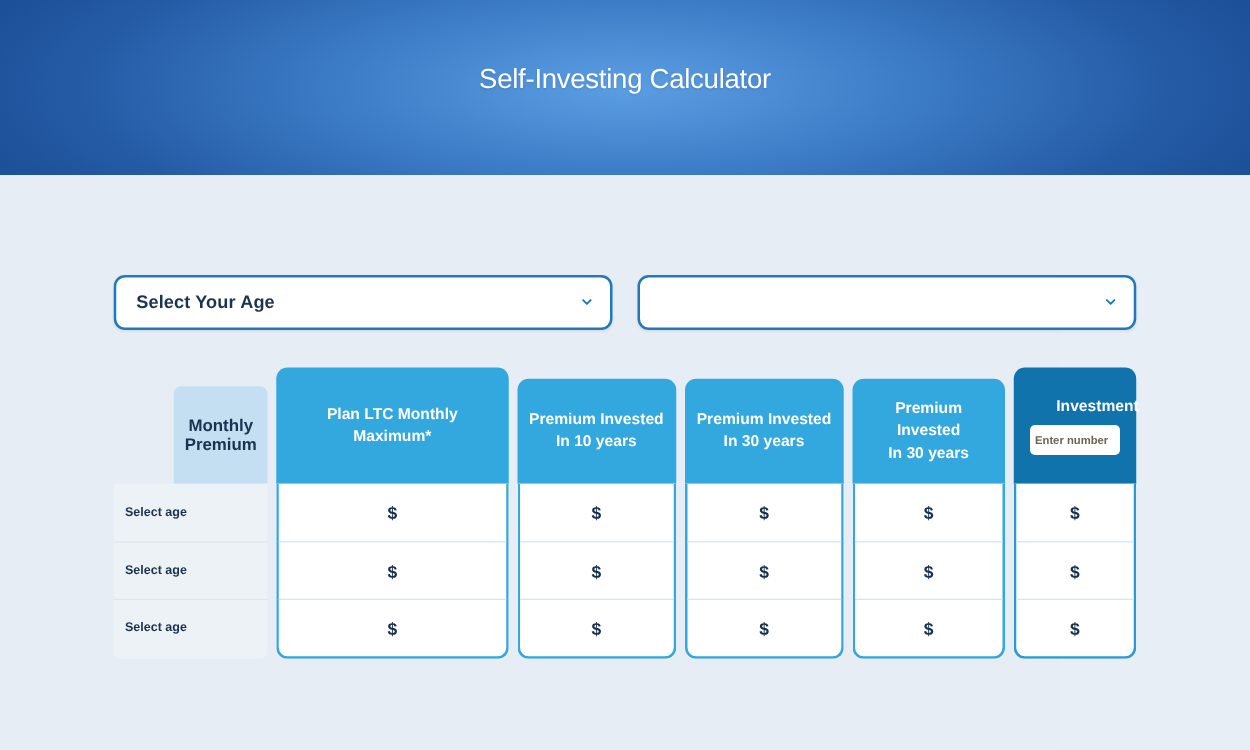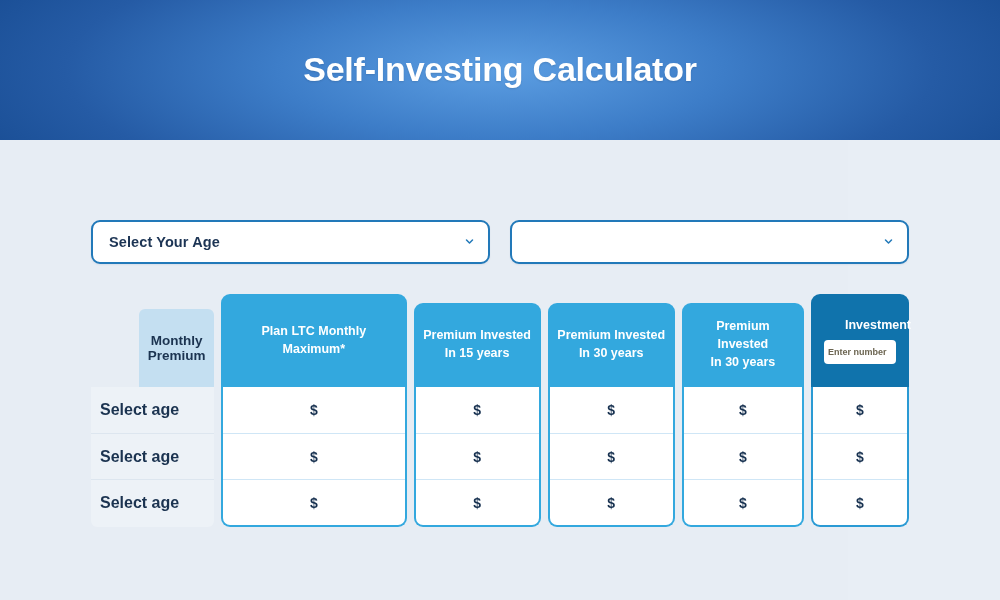--- a/index.html
+++ b/index.html
@@ -24,22 +24,22 @@
       radial-gradient(ellipse 70% 150% at 50% 50%, #5c9ee2 0%, #3d7dc8 32%, #255ba5 62%, #164a90 88%, #10417f 100%);
     overflow: hidden;
   }
   .banner-title {
     position: absolute;
     left: 0;
     right: 0;
     top: 50px;
     text-align: center;
     color: #ffffff;
-    font-size: 34px;
-    font-weight: bold;
+    font-size: 22px;
+    font-weight: normal;
     letter-spacing: -0.2px;
     text-shadow: 0 1px 2px rgba(0,0,0,0.12);
   }
 
   
   .page {
     position: relative;
     width: 848px;
     height: 460px;
     background: #e7edf4;
@@ -120,21 +120,21 @@
     background: #edf2f7;
     border-radius: 0 0 6px 6px;
     padding-bottom: 2px;
   }
   .col-label .cell {
     height: 46px;
     display: flex;
     align-items: center;
     padding-left: 9px;
     color: #1b3350;
-    font-size: 16px;
+    font-size: 10px;
     font-weight: bold;
     box-sizing: border-box;
   }
   .col-label .cell + .cell { border-top: 1px solid #dde6ef; }
 
   
   .col-data { margin-left: 7px; }
   .col-data .hdr {
     background: #33a8de;
     border-radius: 9px 9px 0 0;
@@ -253,21 +253,21 @@
         <div class="cell">$</div>
         <div class="cell">$</div>
         <div class="cell">$</div>
       </div>
     </div>
 
     <div class="col col-data c-p10">
       <div class="hdr">
         <span>
           <span>Premium Invested</span><br>
-          <span>In 15 years</span>
+          <span>In 10 years</span>
         </span>
       </div>
       <div class="cells">
         <div class="cell">$</div>
         <div class="cell">$</div>
         <div class="cell">$</div>
       </div>
     </div>
 
     <div class="col col-data c-p20">

